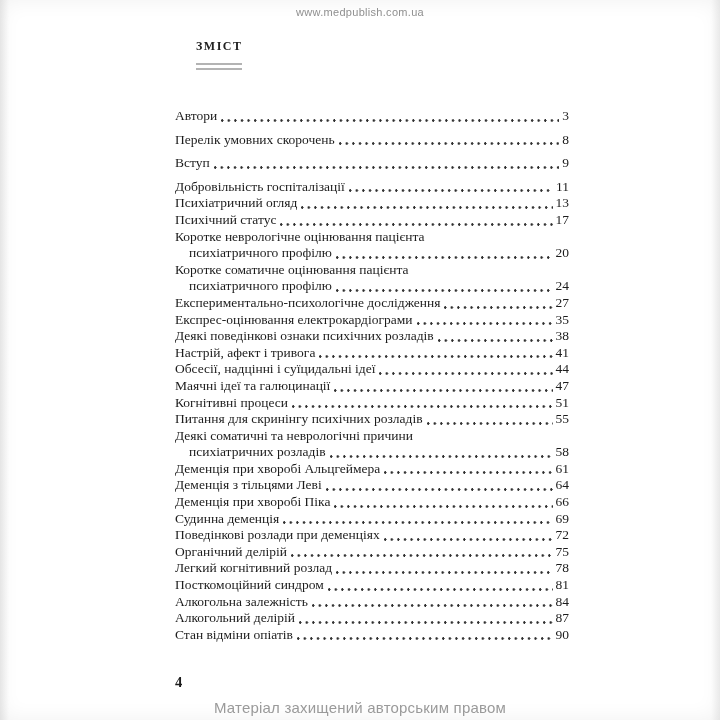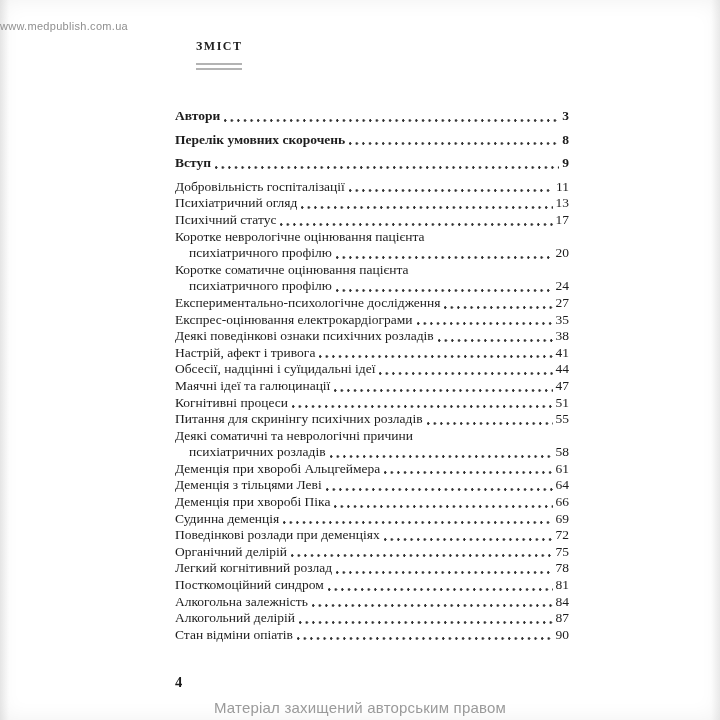--- a/index.html
+++ b/index.html
@@ -13,23 +13,24 @@
     overflow: hidden;
   }
   .page {
     position: absolute;
     inset: 0;
     background: linear-gradient(90deg, #ececec 0px, #ffffff 9px, #ffffff 711px, #f0f0f0 720px);
     box-shadow: inset 0 0 22px rgba(0,0,0,0.06);
   }
   .watermark {
     position: absolute;
-    top: 20px;
+    top: 6px;
     left: 0;
     width: 100%;
+    text-align: center;
     font-family: "Liberation Sans", sans-serif;
     font-size: 11px;
     letter-spacing: 0.3px;
     color: #8f8f8f;
   }
   .title {
     position: absolute;
     left: 196px;
     top: 39px;
     font-size: 12px;
@@ -51,21 +52,21 @@
     left: 175px;
     top: 108px;
     width: 394px;
     font-size: 13.5px;
     line-height: 16.6px;
   }
   .entry-row {
     display: flex;
     align-items: baseline;
   }
-  .entry-row.bold { font-weight: bold; margin-bottom: 7px; }
+  .entry-row.bold { font-weight: normal; margin-bottom: 7px; }
   .entry-row.cont { padding-left: 14px; }
   .entry-pre { white-space: nowrap; }
   .entry-label { white-space: nowrap; }
   .dots {
     flex: 1;
     align-self: stretch;
     position: relative;
     min-width: 12px;
   }
   .dots::after {

